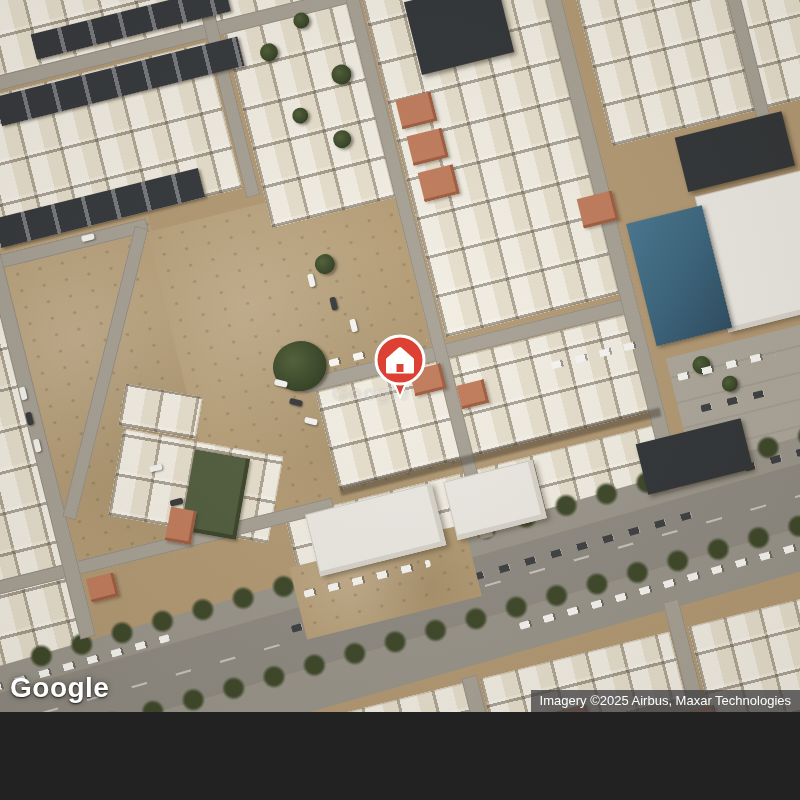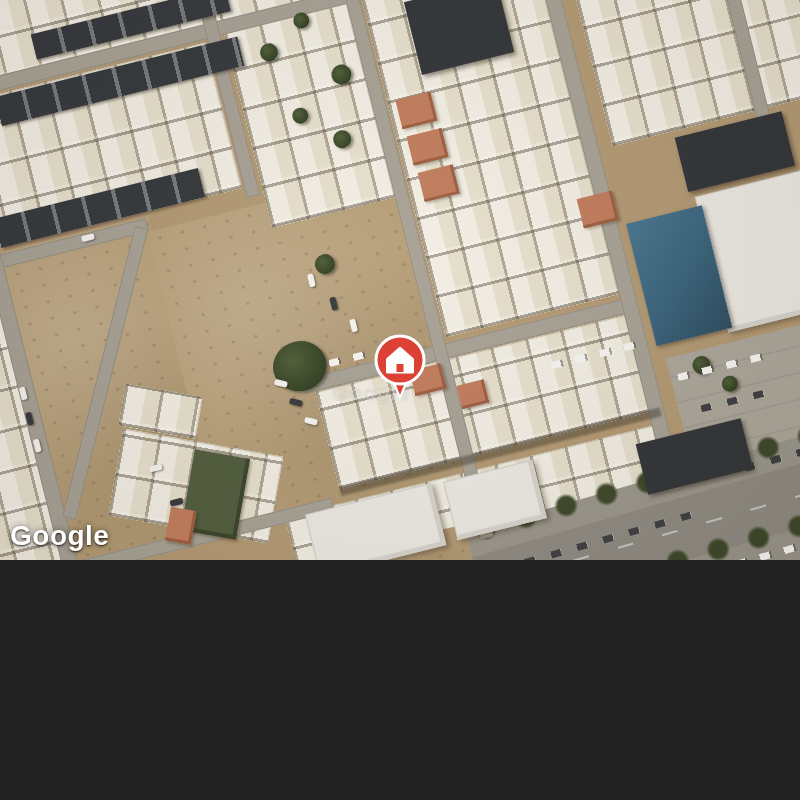--- a/index.html
+++ b/index.html
@@ -1,16 +1,16 @@
 <!DOCTYPE html>
 <html><head>
 <meta charset="utf-8">
 <style>
   html,body{margin:0;padding:0;background:#222;}
-  #stage{position:relative;width:800px;height:560px;overflow:hidden;
+  #stage{position:relative;width:800px;height:712px;overflow:hidden;
          font-family:"Liberation Sans", sans-serif;background:#b59c75;}
   
   #world{position:absolute;left:-300px;top:-300px;width:1400px;height:1400px;
          transform:rotate(-14deg);transform-origin:700px 700px;background:#b twentya;}
   #world{background:#b29873;}
   .abs{position:absolute;}
   
   .blk{position:absolute;background-color:#ded5c2;
     background-image:
       repeating-linear-gradient(0deg, rgba(82,72,58,.45) 0 3px, rgba(255,255,255,.28) 3px 6px, rgba(255,255,255,0) 6px 40px),
@@ -179,13 +179,14 @@
   <svg id="pin" viewBox="0 0 64 70">
     <path d="M23 48 L41 48 L32 69 Z" fill="#ffffff"></path>
     <path d="M26 49 L38 49 L32 64 Z" fill="#dc4134"></path>
     <circle cx="32" cy="29" r="24" stroke="#ffffff" stroke-width="3" fill="#dc4134"></circle>
     <path d="M32 17.5 L44.5 28.5 L44.5 41 L19.5 41 L19.5 28.5 Z" fill="#ffffff" stroke="#ffffff" stroke-width="3" stroke-linejoin="round"></path>
     <rect x="28.5" y="33" width="7" height="8" fill="#dc4134"></rect>
   </svg>
 
   <div id="glogo">Google</div>
 
+  <div id="attrib">Imagery ©2025 Airbus, Maxar Technologies</div>
 </div>
 
 </body></html>

